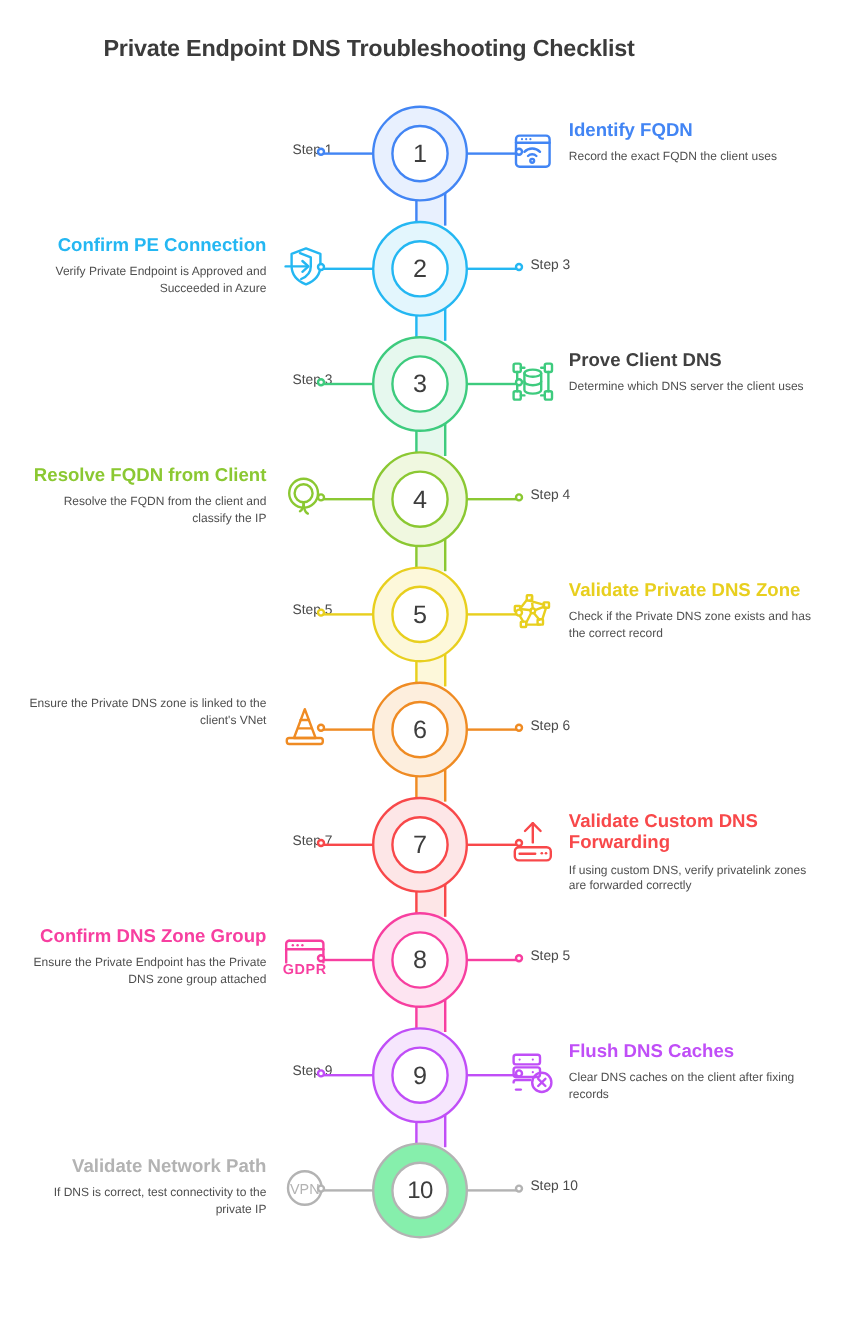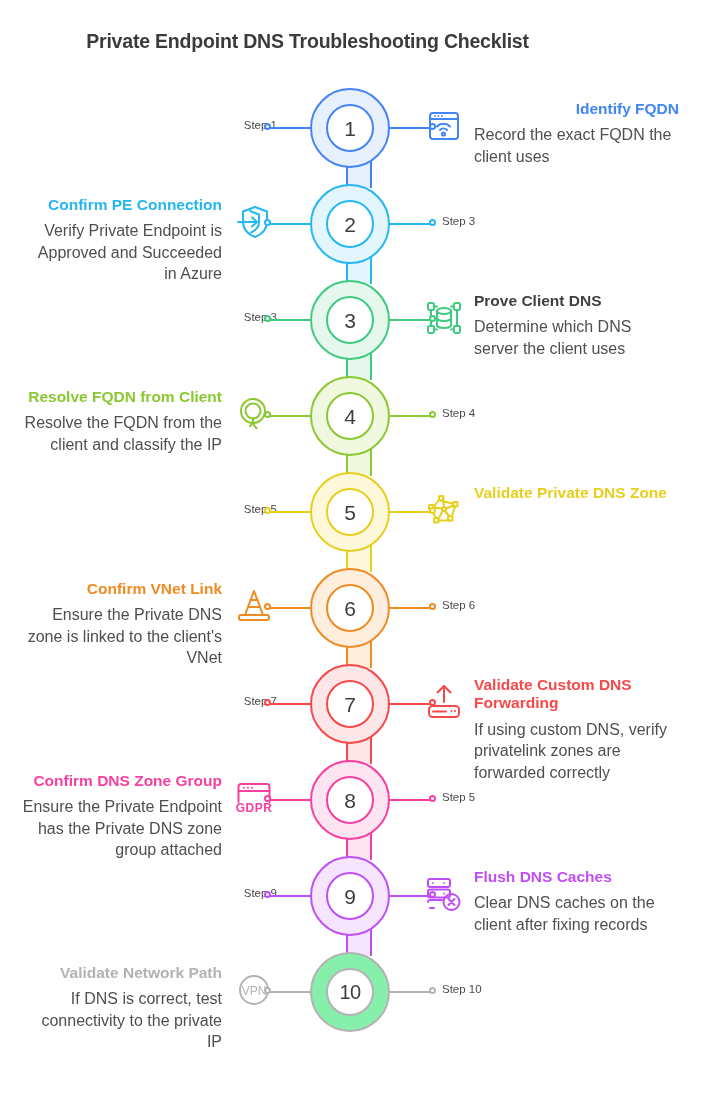--- a/index.html
+++ b/index.html
@@ -149,21 +149,21 @@
   .content.on-left  { left: 22px; width: 200px; text-align: right; }
 
   .content-title {
     font-size: 15.5px;
     font-weight: bold;
     line-height: 1.18;
     margin: 0 0 6px 0;
     color: #000;
   }
   .content-desc {
-    font-size: 16px;
+    font-size: 10px;
     line-height: 1.35;
     color: #4f4f4f;
     margin: 0;
   }
 </style>
 </head>
 <body>
 
 <div id="page-title">Private Endpoint DNS Troubleshooting Checklist</div>
 
@@ -185,21 +185,21 @@
           <path d="M6 13 H34"></path>
           <circle cx="11" cy="10" r="0.9" fill="#4285f4" stroke="none"></circle>
           <circle cx="14.5" cy="10" r="0.9" fill="#4285f4" stroke="none"></circle>
           <circle cx="18" cy="10" r="0.9" fill="#4285f4" stroke="none"></circle>
           <path d="M13 20.5a9 9 0 0 1 13 0"></path>
           <path d="M16 24a5 5 0 0 1 7 0"></path>
           <circle cx="19.5" cy="28" r="1.6"></circle>
         </svg>
       </div>
       <div class="content on-right">
-        <div class="content-title" style="color:#4285f4;text-align:right;">Identify FQDN</div>
+        <div class="content-title" style="color:#4285f4;">Identify FQDN</div>
         <div class="content-desc">Record the exact FQDN the client uses</div>
       </div>
     </div>
     <div class="step-row" style="top: 96px;">
       <div class="connector" style="top:-40px;height:52px;border-color:#4285f4;background:#e8f0fe;"></div>
       <div class="arm left" style="background:#24b7f2;"></div>
       <div class="arm right" style="background:#24b7f2;"></div>
       <div class="dot left" style="border-color:#24b7f2;"></div>
       <div class="dot right" style="border-color:#24b7f2;"></div>
       <div class="node" style="border-color:#24b7f2;background:#e3f6fd;">
@@ -293,20 +293,21 @@
           <rect x="15" y="6" width="4.5" height="4.5" rx="0.6"></rect>
           <rect x="29" y="12" width="4.5" height="4.5" rx="0.6"></rect>
           <rect x="24" y="26" width="4.5" height="4.5" rx="0.6"></rect>
           <rect x="10" y="28" width="4.5" height="4.5" rx="0.6"></rect>
           <circle cx="20" cy="19" r="2"></circle>
           <path d="M9.5 17 L15 10 M17 10.5 L29.5 14 M31 16.5 L28 26 M26 30.5 L14.5 30.5 M12 28 L7 19.5 M9.5 17.5 L18.5 18.5 M19 8.5 L20 17 M29.5 15.5 L22 18.5 M25.5 26.5 L21 21 M14.5 29 L18.5 21"></path>
         </svg>
       </div>
       <div class="content on-right">
         <div class="content-title" style="color:#e8cf1e;">Validate Private DNS Zone</div>
+        <div class="content-desc">Check if the Private DNS zone exists and has the correct record</div>
       </div>
     </div>
     <div class="step-row" style="top: 480px;">
       <div class="connector" style="top:-40px;height:52px;border-color:#e8cf1e;background:#fdf8da;"></div>
       <div class="arm left" style="background:#ef8b23;"></div>
       <div class="arm right" style="background:#ef8b23;"></div>
       <div class="dot left" style="border-color:#ef8b23;"></div>
       <div class="dot right" style="border-color:#ef8b23;"></div>
       <div class="node" style="border-color:#ef8b23;background:#fdeedd;">
         <div class="node-inner" style="border-color:#ef8b23;">
@@ -315,21 +316,20 @@
       </div>
       <div class="step-label on-right">Step 6</div>
       <div class="icon-slot on-left">
         <svg width="40" height="40" viewBox="0 0 40 40" fill="none" stroke="#ef8b23" stroke-width="2" stroke-linecap="round" stroke-linejoin="round">
           <path d="M20 5 L29 29 H11 Z"></path>
           <path d="M16.5 14 H23.5 M14.7 21 H25.3"></path>
           <path d="M7 29 h26 a2 2 0 0 1 2 2 v1 a2 2 0 0 1-2 2 H7 a2 2 0 0 1-2-2 v-1 a2 2 0 0 1 2-2 z"></path>
         </svg>
       </div>
       <div class="content on-left">
-        <div class="content-title" style="color:#ef8b23;">Confirm VNet Link</div>
         <div class="content-desc">Ensure the Private DNS zone is linked to the client's VNet</div>
       </div>
     </div>
     <div class="step-row" style="top: 576px;">
       <div class="connector" style="top:-40px;height:52px;border-color:#ef8b23;background:#fdeedd;"></div>
       <div class="arm left" style="background:#f8484a;"></div>
       <div class="arm right" style="background:#f8484a;"></div>
       <div class="dot left" style="border-color:#f8484a;"></div>
       <div class="dot right" style="border-color:#f8484a;"></div>
       <div class="node" style="border-color:#f8484a;background:#fde6e7;">

